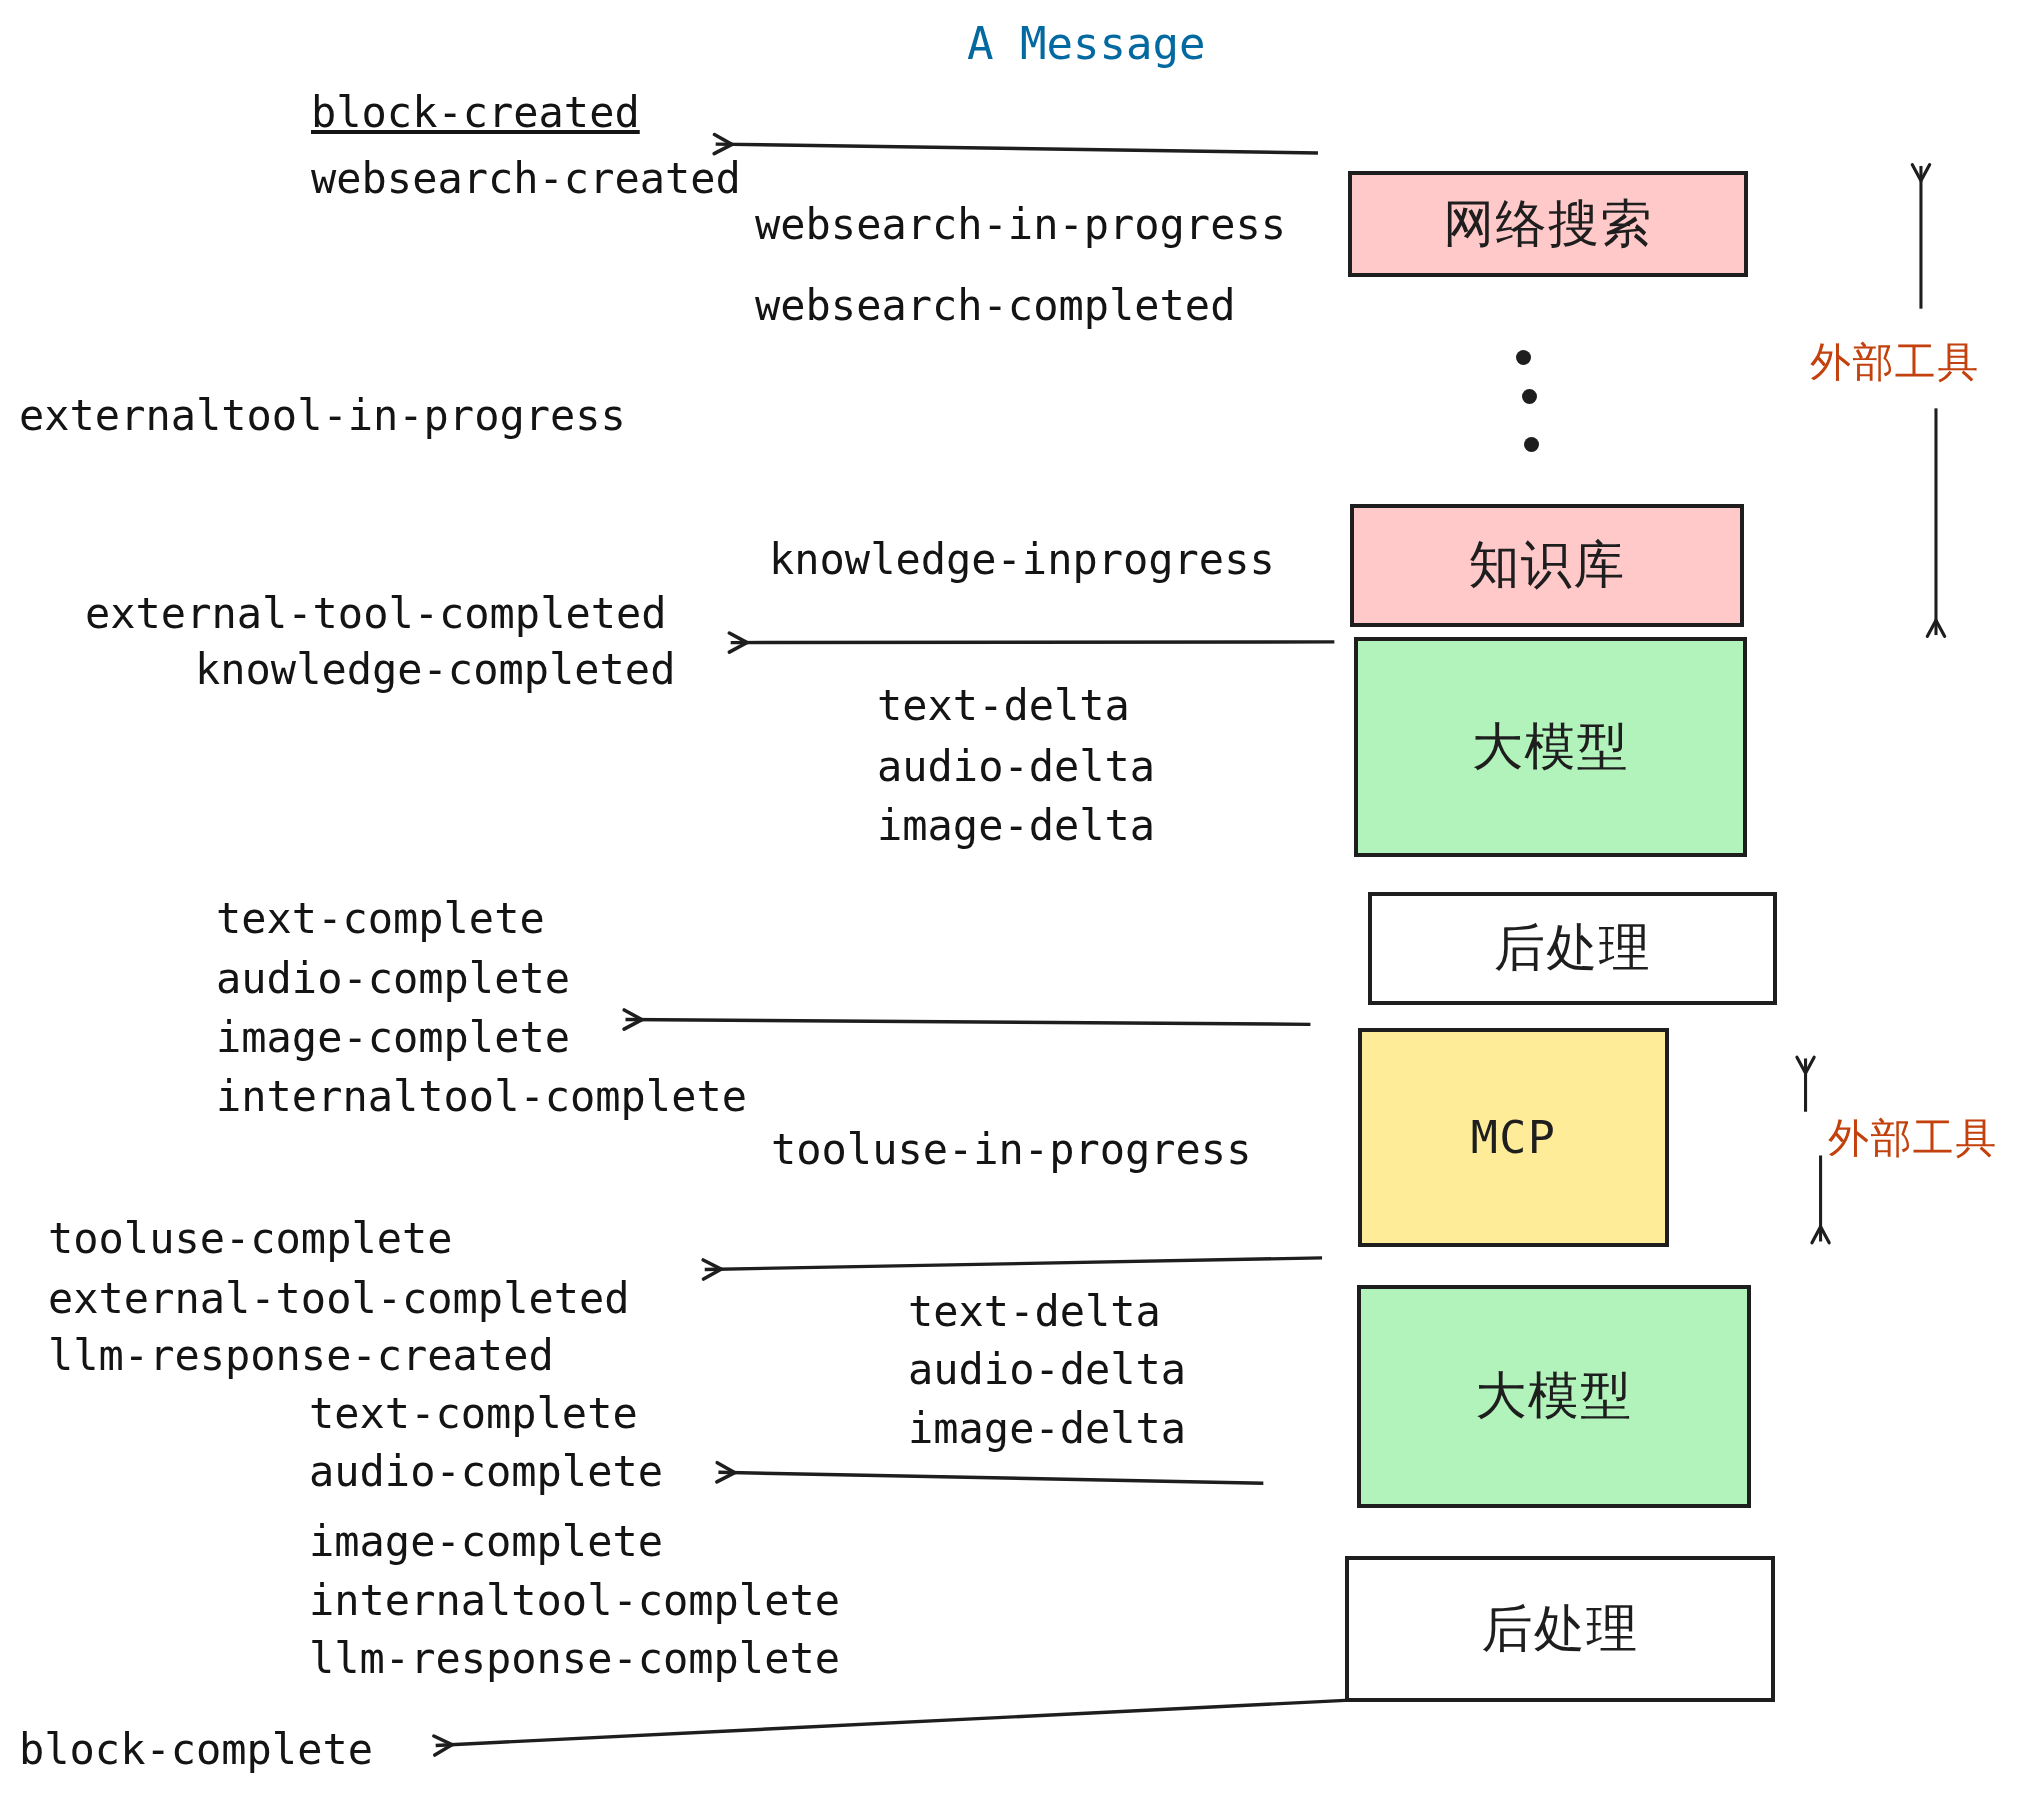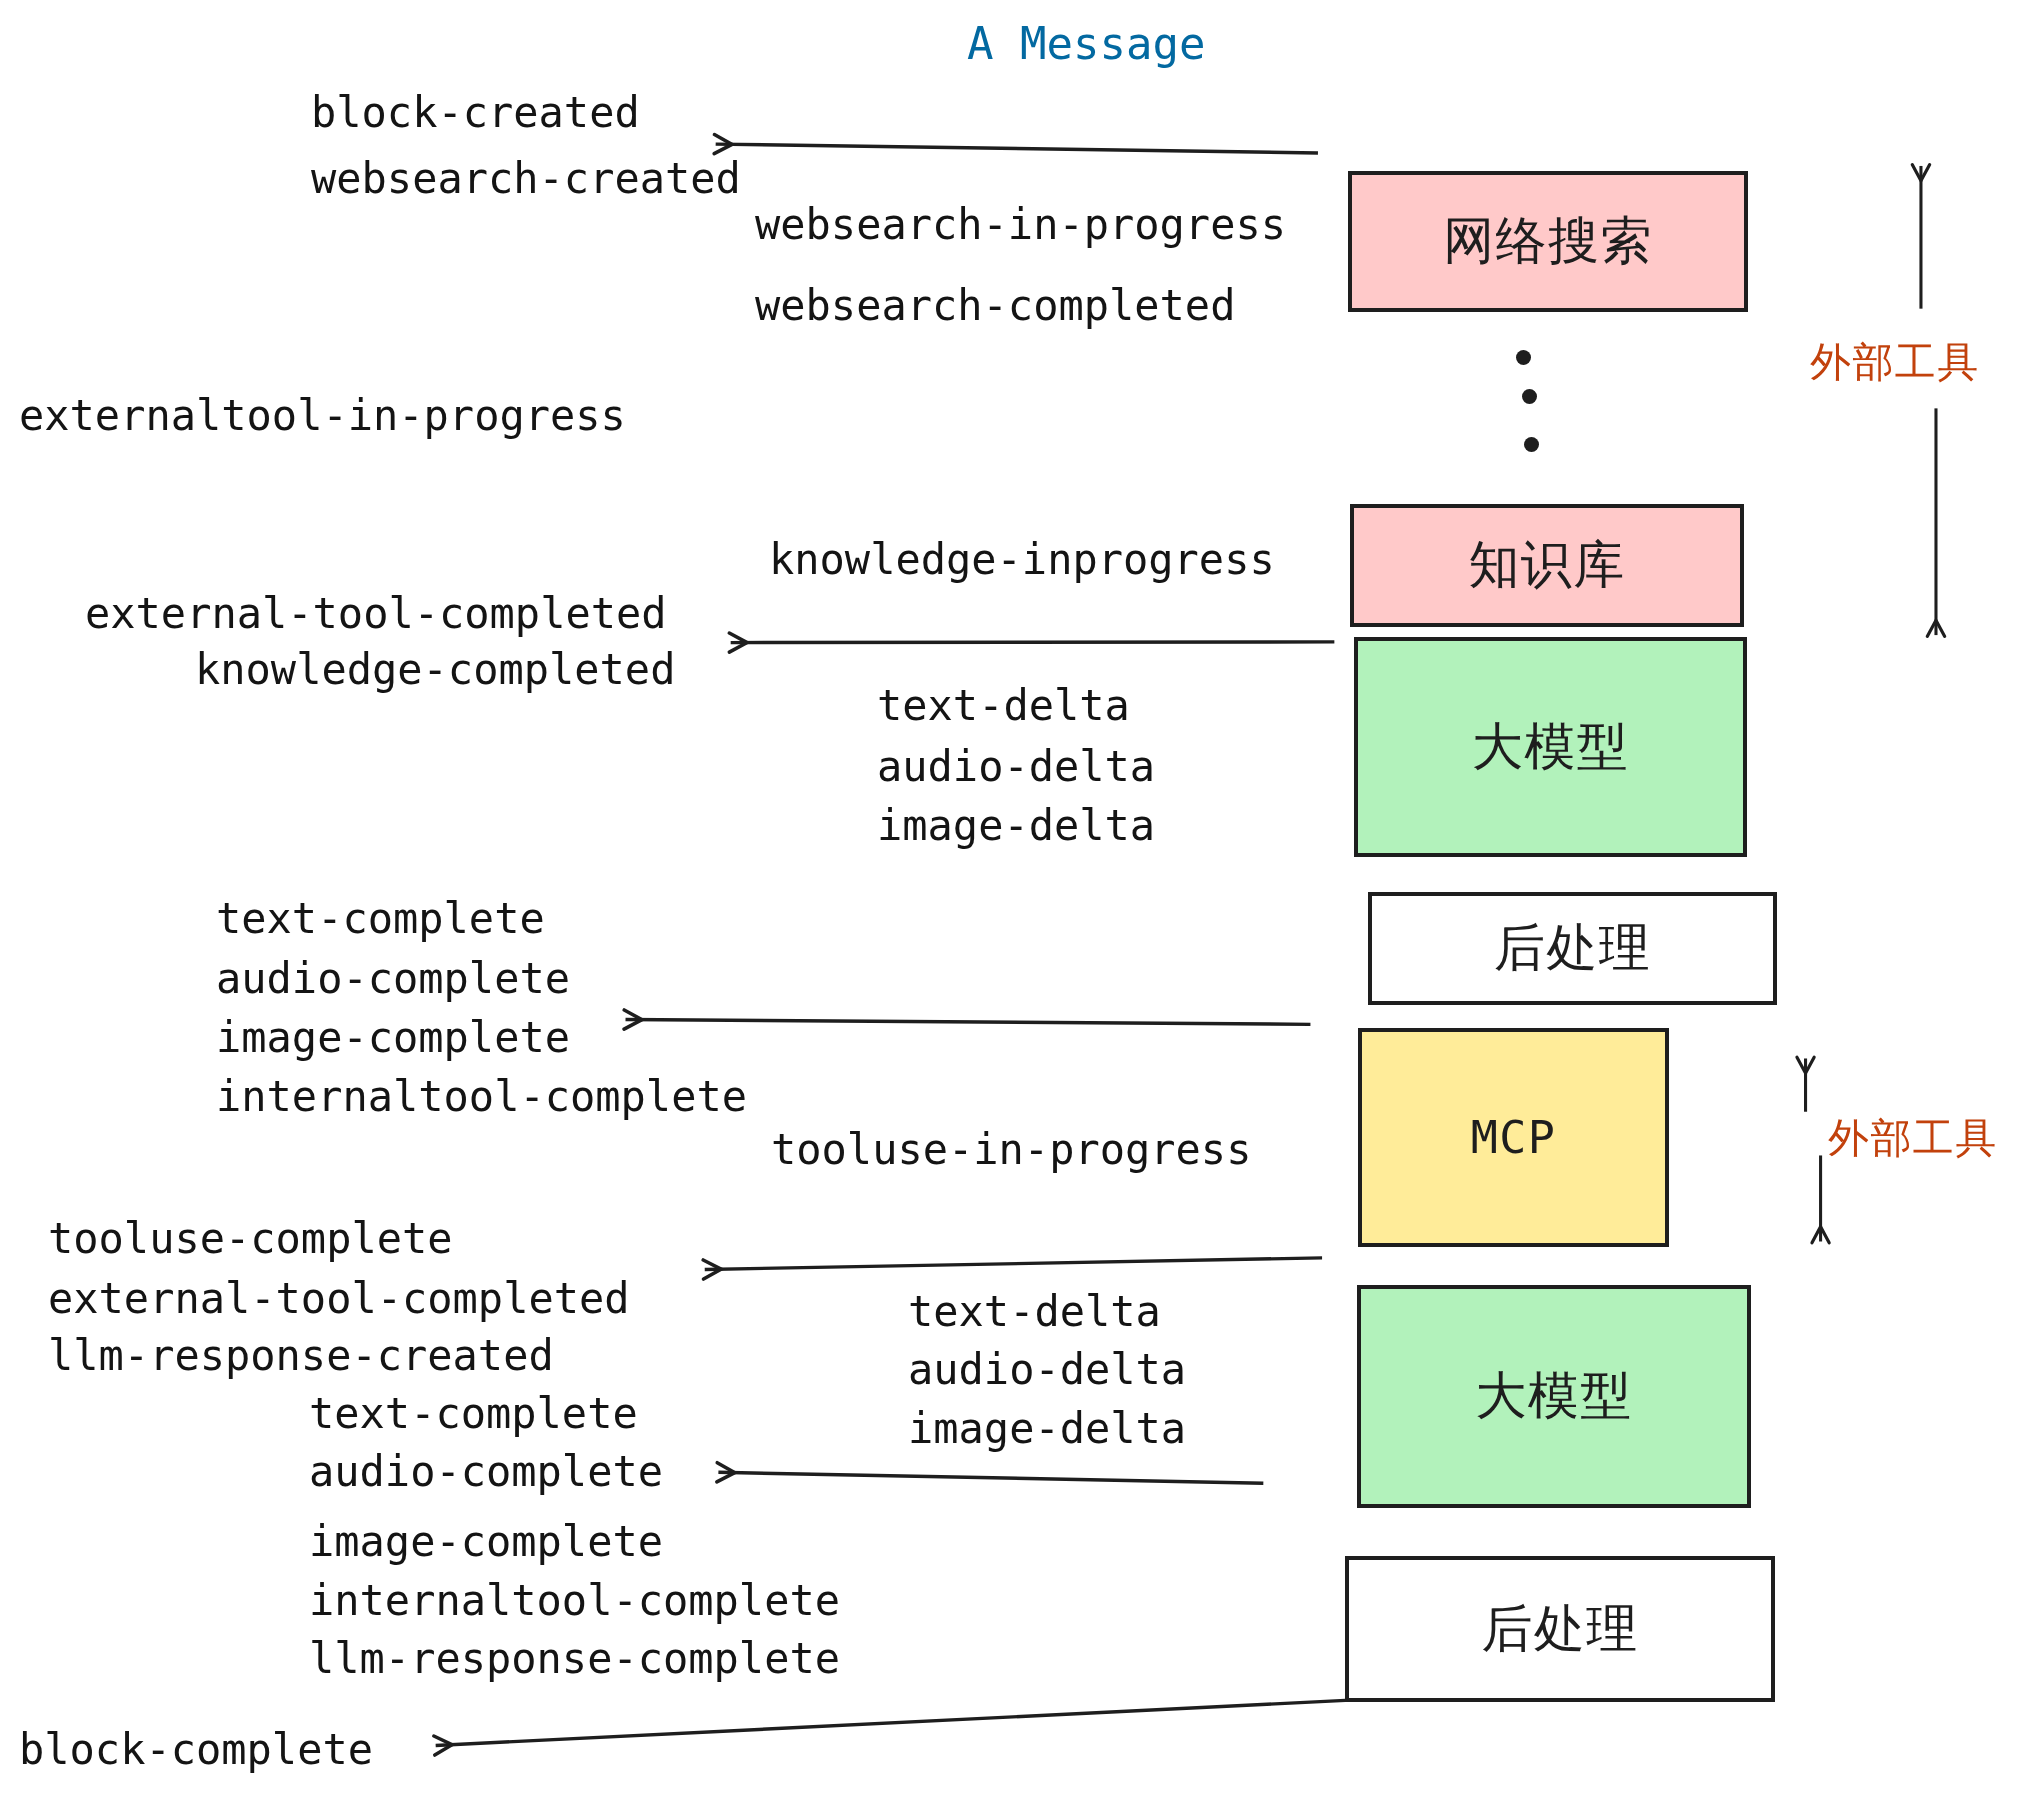--- a/index.html
+++ b/index.html
@@ -38,21 +38,21 @@
     <line x1="1850" y1="2172" x2="1052" y2="2156" stroke="#1e1e1e" stroke-width="5" marker-end="url(#ah)"></line>
     <line x1="1970" y1="2490" x2="638" y2="2556" stroke="#1e1e1e" stroke-width="5" marker-end="url(#ah)"></line>
     <line x1="2813" y1="452" x2="2813" y2="243" stroke="#1e1e1e" stroke-width="4.5" marker-end="url(#ah)"></line>
     <line x1="2835" y1="598" x2="2835" y2="930" stroke="#1e1e1e" stroke-width="4.5" marker-end="url(#ah)"></line>
     <line x1="2644" y1="1628" x2="2644" y2="1550" stroke="#1e1e1e" stroke-width="4.5" marker-end="url(#ah)"></line>
     <line x1="2666" y1="1692" x2="2666" y2="1818" stroke="#1e1e1e" stroke-width="4.5" marker-end="url(#ah)"></line>
   </svg>
 
   <div class="title mono">A Message</div>
 
-  <div class="evt" style="left:311px;top:90px;">block-created</div>
+  <div class="evt" style="left:311px;top:90px;text-decoration:underline;">block-created</div>
   <div class="evt" style="left:311px;top:156px;">websearch-created</div>
   <div class="evt" style="left:755px;top:202px;">websearch-in-progress</div>
   <div class="evt" style="left:755px;top:283px;">websearch-completed</div>
   <div class="evt" style="left:19px;top:393px;">externaltool-in-progress</div>
   <div class="evt" style="left:769px;top:537px;">knowledge-inprogress</div>
   <div class="evt" style="left:85px;top:591px;">external-tool-completed</div>
   <div class="evt" style="left:195px;top:647px;">knowledge-completed</div>
   <div class="evt" style="left:877px;top:683px;">text-delta</div>
   <div class="evt" style="left:877px;top:744px;">audio-delta</div>
   <div class="evt" style="left:877px;top:803px;">image-delta</div>
@@ -67,21 +67,21 @@
   <div class="evt" style="left:309px;top:1391px;">text-complete</div>
   <div class="evt" style="left:908px;top:1289px;">text-delta</div>
   <div class="evt" style="left:908px;top:1347px;">audio-delta</div>
   <div class="evt" style="left:908px;top:1406px;">image-delta</div>
   <div class="evt" style="left:309px;top:1449px;">audio-complete</div>
   <div class="evt" style="left:309px;top:1519px;">image-complete</div>
   <div class="evt" style="left:309px;top:1578px;">internaltool-complete</div>
   <div class="evt" style="left:309px;top:1636px;">llm-response-complete</div>
   <div class="evt" style="left:19px;top:1727px;">block-complete</div>
 
-  <div class="box pink" style="left:1348px;top:171px;width:400px;height:141px;">
+  <div class="box pink" style="left:1348px;top:171px;width:400px;height:106px;">
     <span class="box-label cjk">网络搜索</span>
   </div>
   <div class="box pink" style="left:1350px;top:504px;width:394px;height:123px;">
     <span class="box-label cjk">知识库</span>
   </div>
   <div class="box green" style="left:1354px;top:637px;width:393px;height:220px;">
     <span class="box-label cjk">大模型</span>
   </div>
   <div class="box white" style="left:1368px;top:892px;width:409px;height:113px;">
     <span class="box-label cjk">后处理</span>

